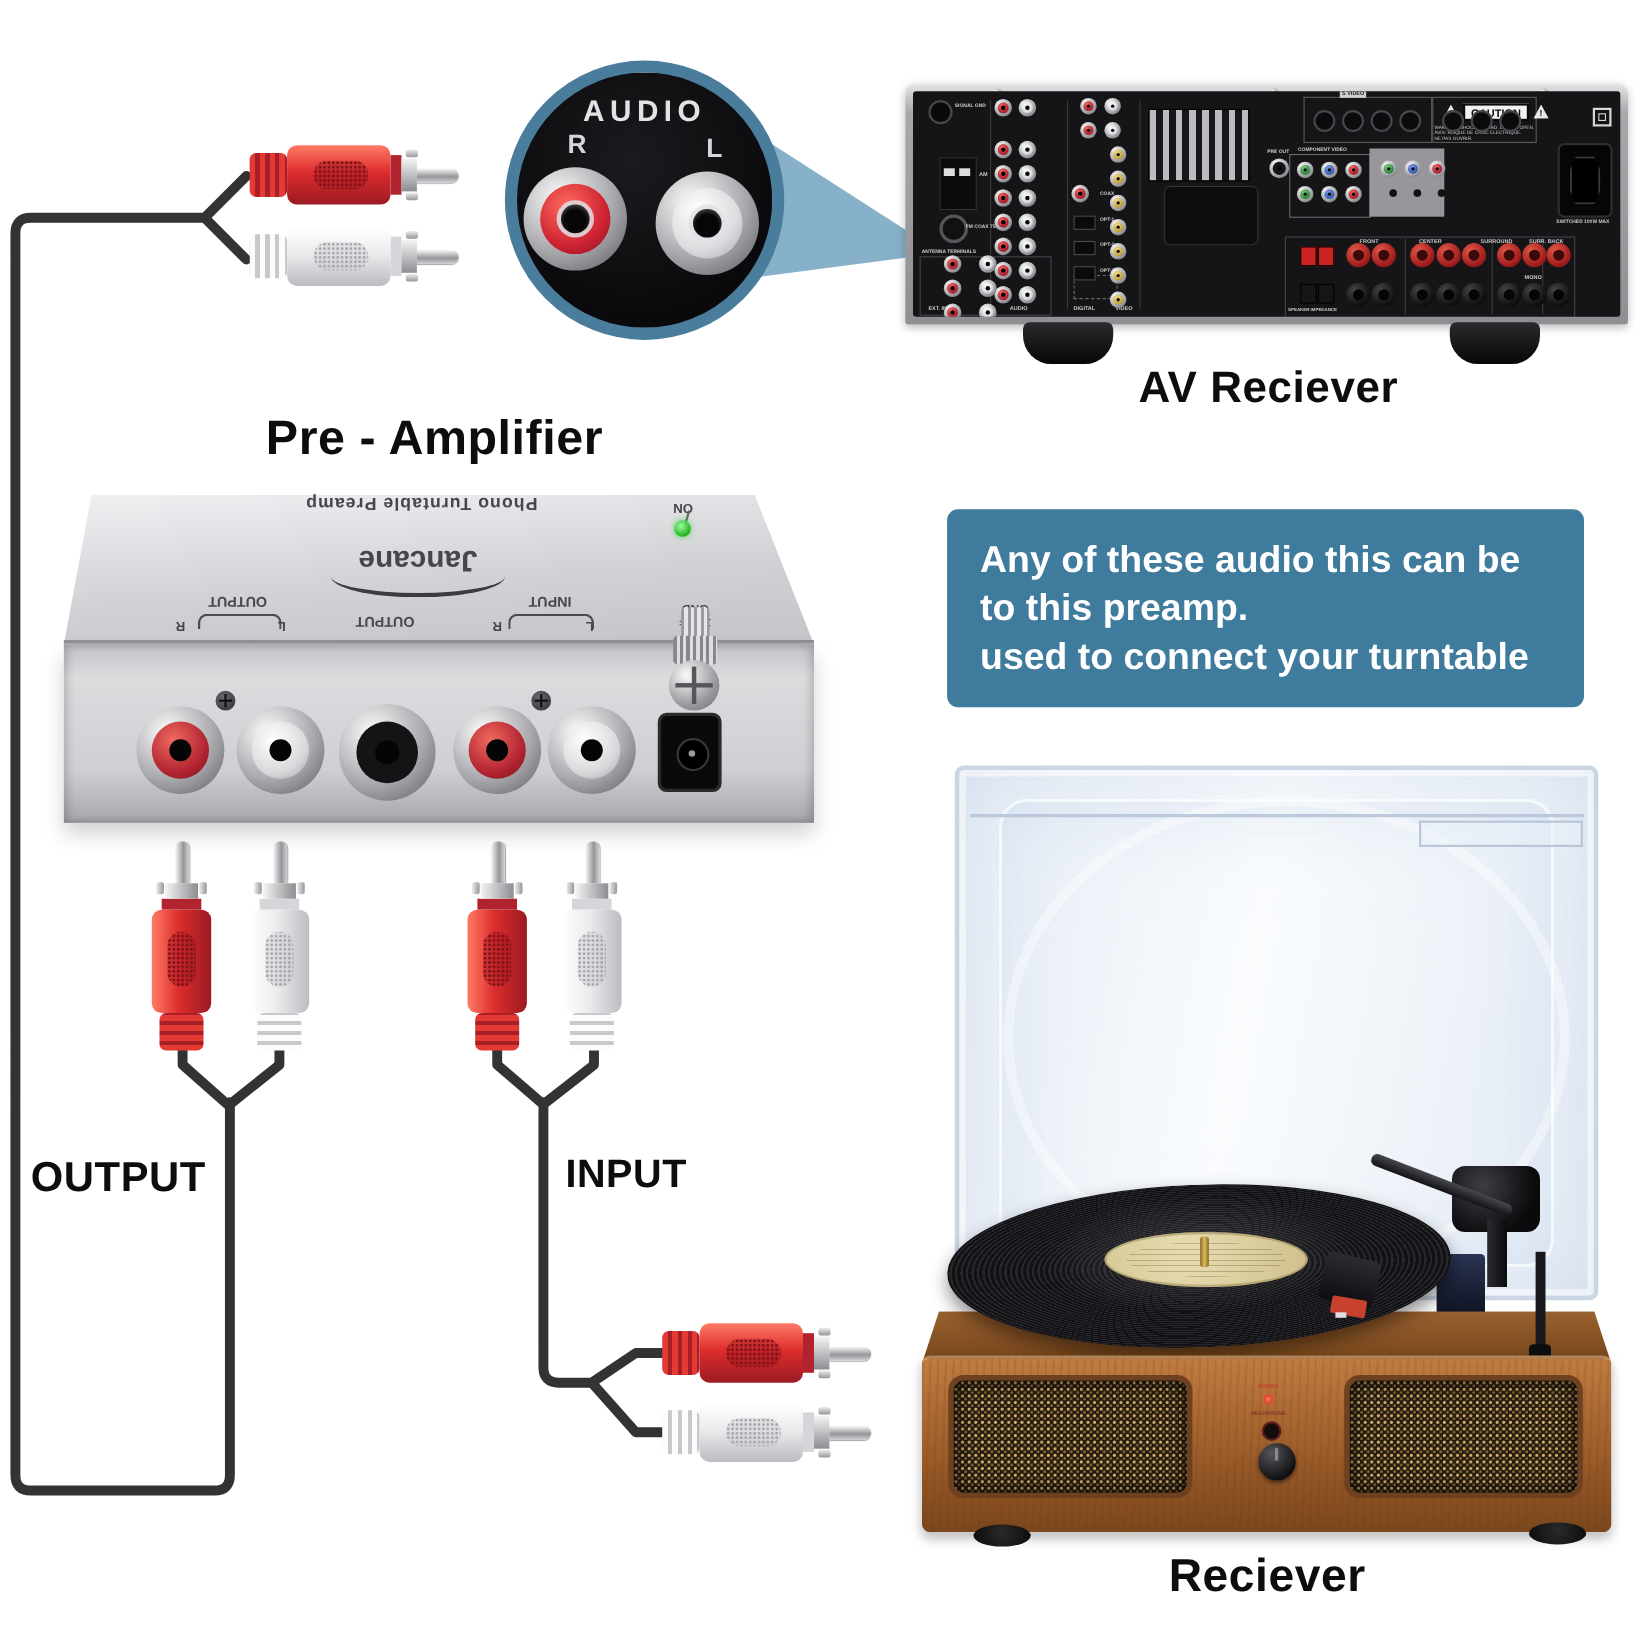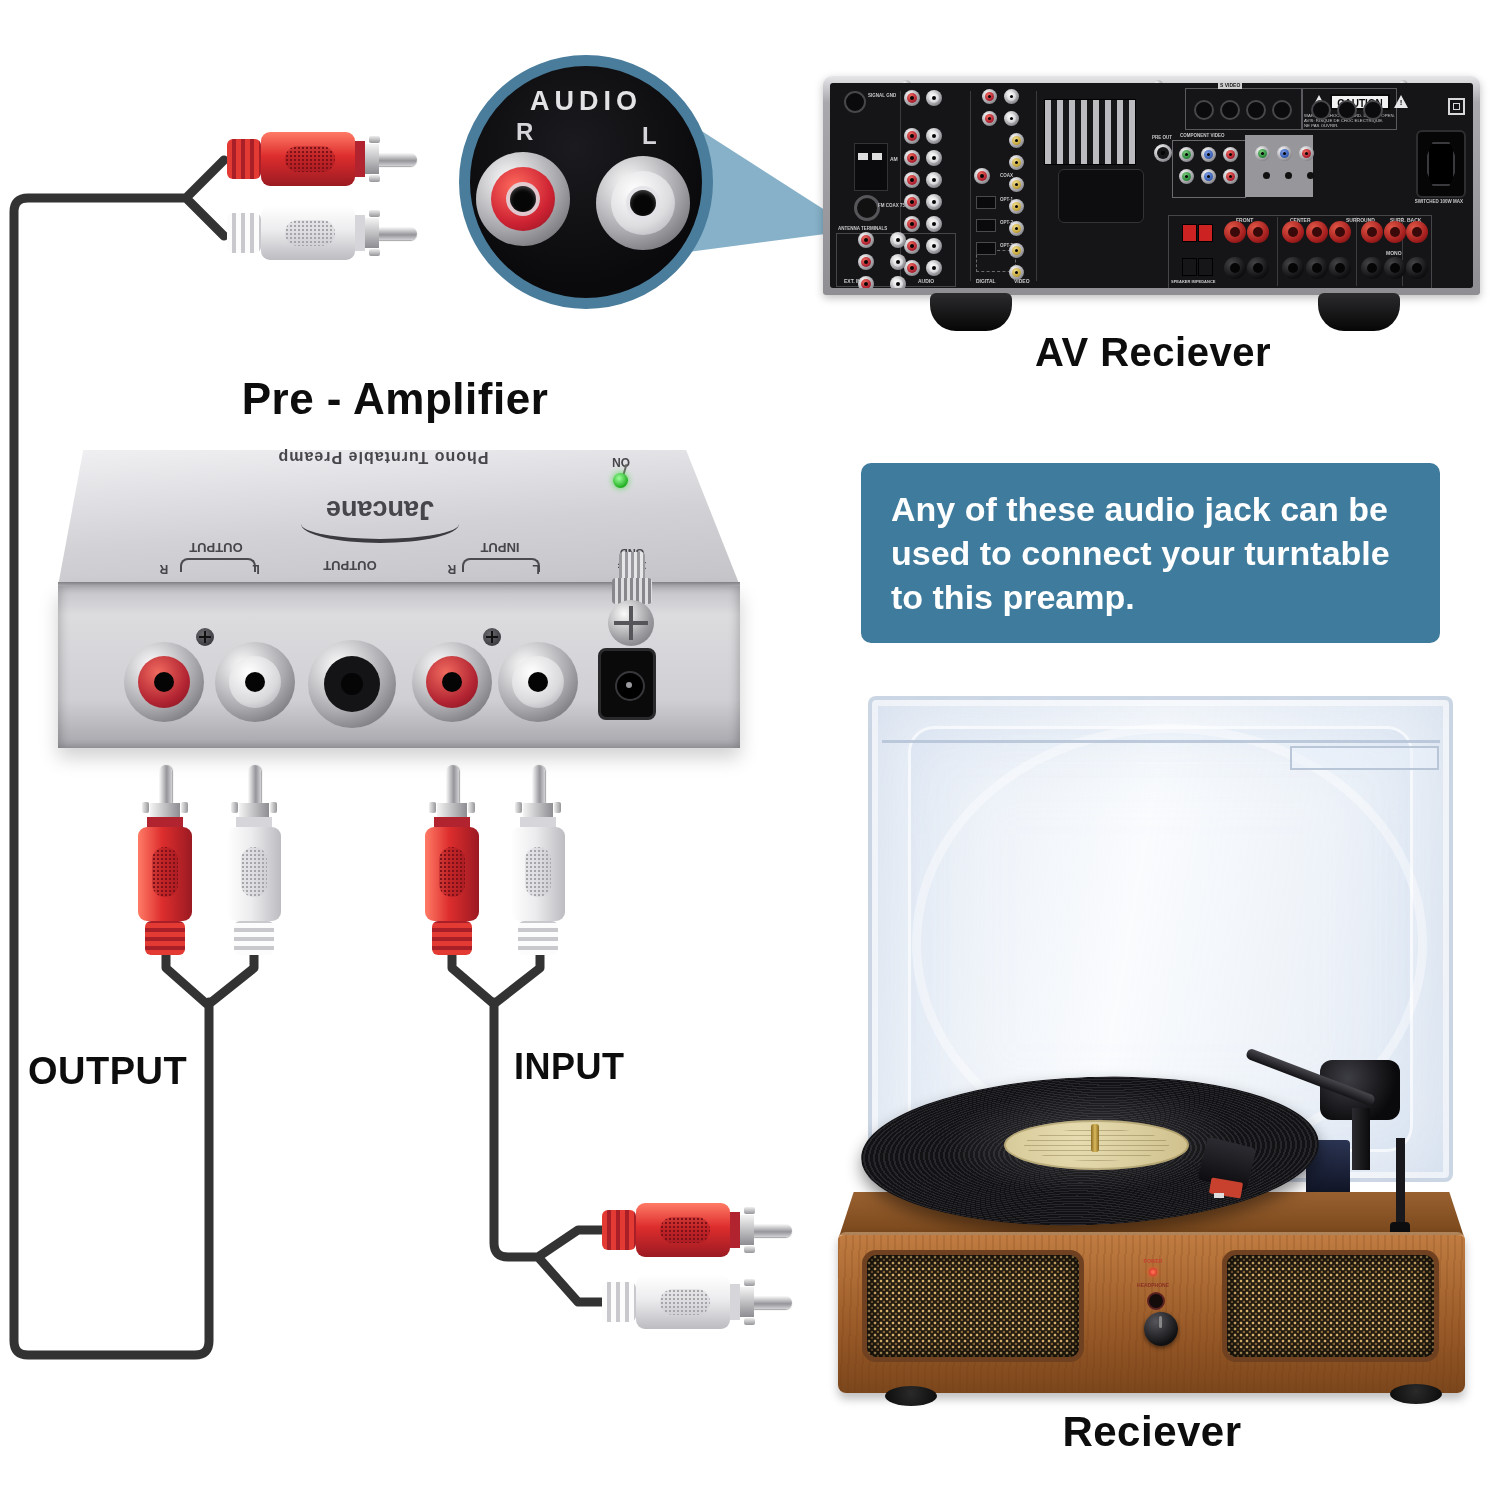--- a/index.html
+++ b/index.html
@@ -562,23 +562,23 @@
   </div>
   <div class="plug white" style="left:602px;top:1275px">
     <div class="p-tail"></div>
       <div class="p-body"></div>
     <div class="p-neck"></div>
       <div class="p-collar"></div>
       <div class="p-pin"></div>
   </div>
 
   <div class="note">
-    <span class="sline">Any of these audio jack can be</span>
+    <span class="sline">Any of these audio this can be</span>
+    <span class="sline">to this preamp.</span>
     <span class="sline">used to connect your turntable</span>
-    <span class="sline">to this preamp.</span>
   </div>
 
   <div class="cover"></div>
   <div class="cover-lip"></div>
   <div class="cover-notch"></div>
   <div class="hinge" style="left:890px;top:1146px;width:44px;height:64px"></div>
   <div class="hinge" style="left:1306px;top:1140px;width:44px;height:60px"></div>
   <div class="tt-deck"></div>
   <div class="record"></div>
   <div class="rec-label"></div>

